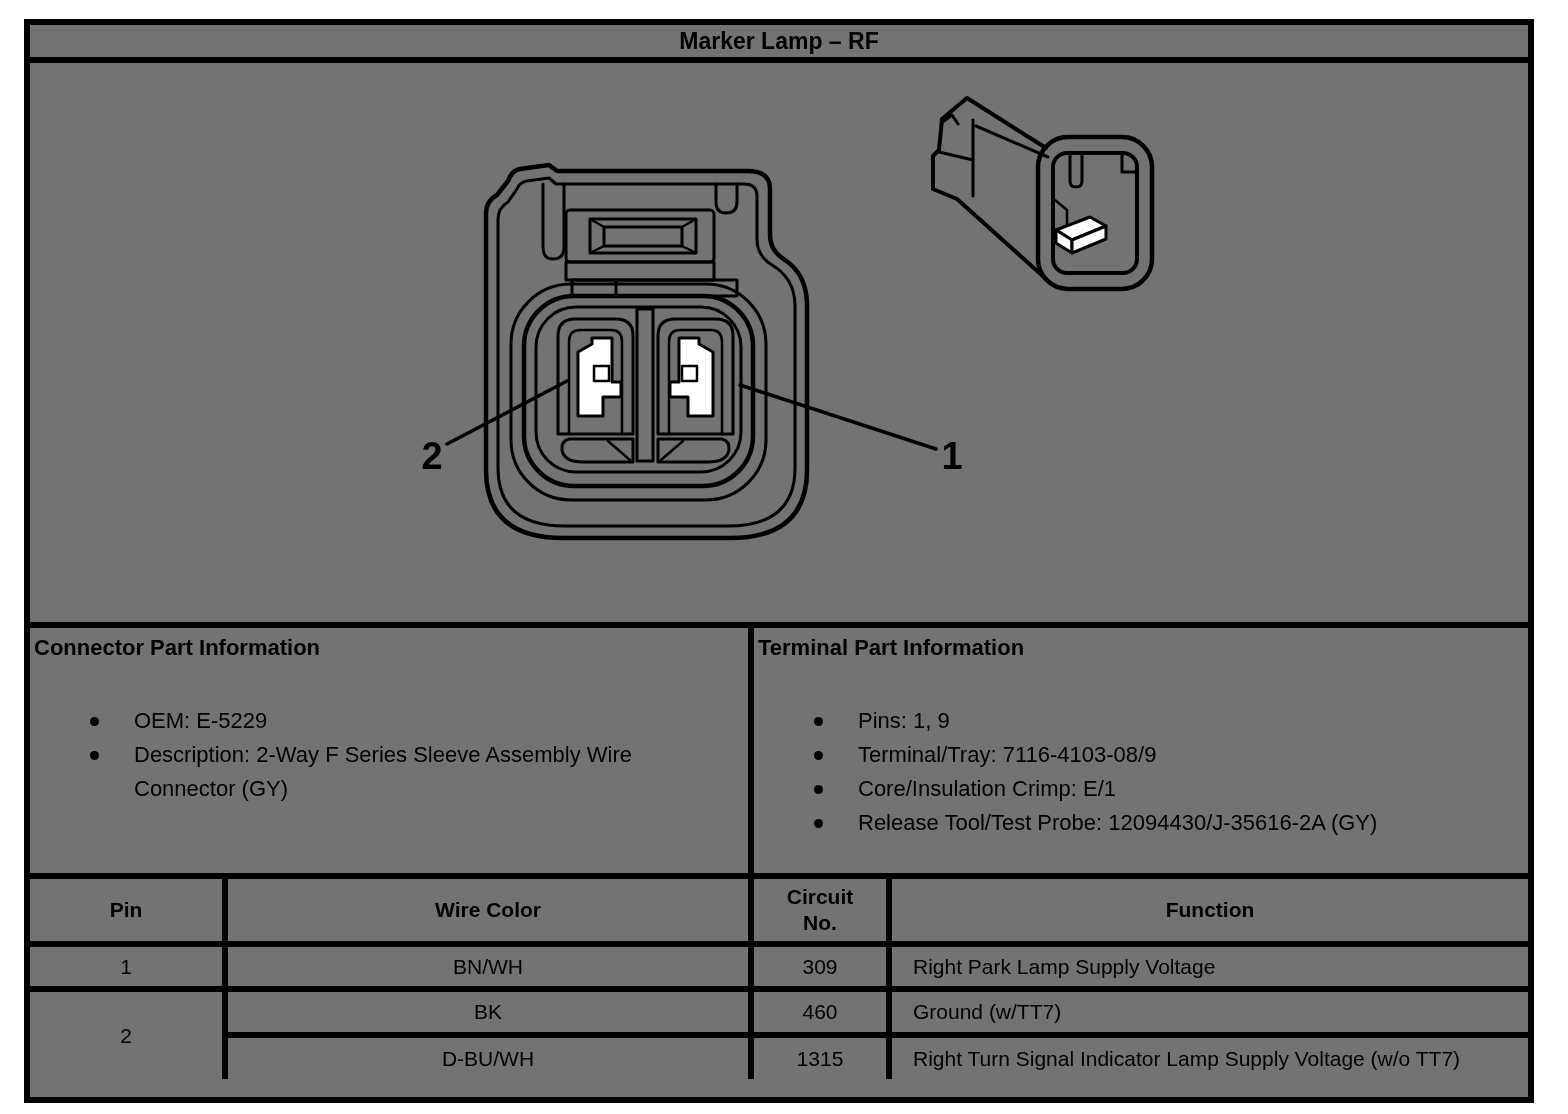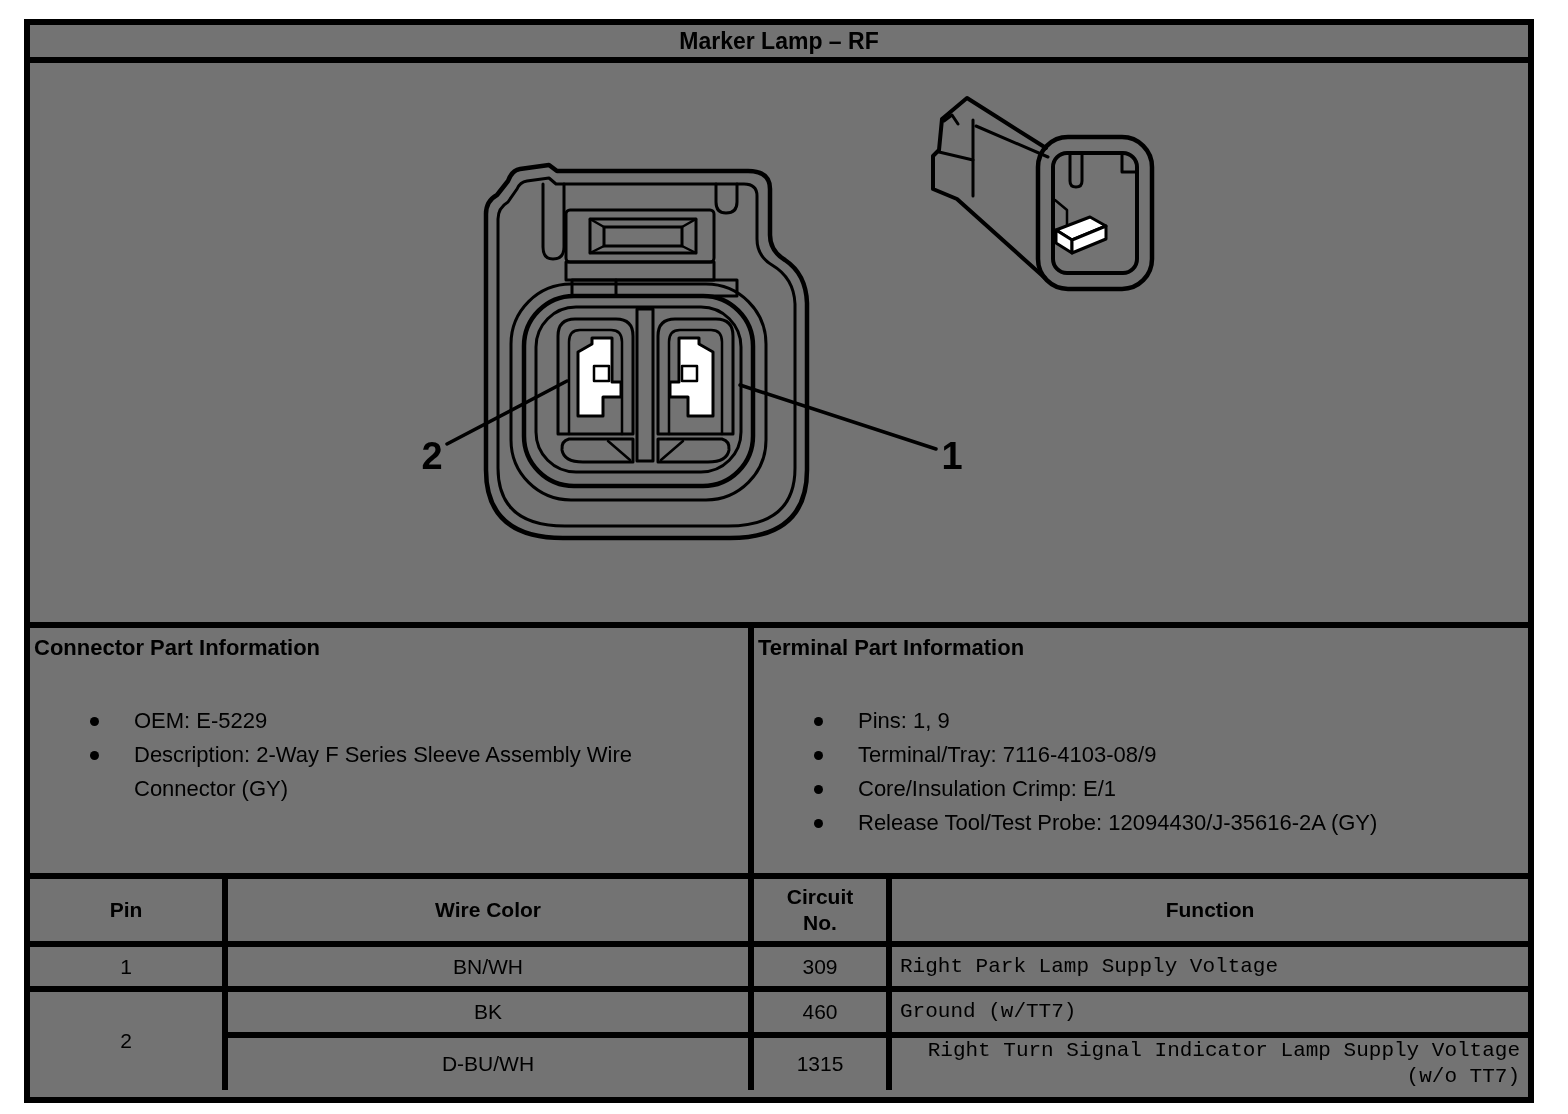--- a/index.html
+++ b/index.html
@@ -19,21 +19,21 @@
   .panel h2{margin:0;font-size:22px;font-weight:bold;line-height:28px;}
   .panel ul{list-style:none;margin:42px 0 0 0;padding:0;}
   .panel li{position:relative;padding-left:100px;max-width:575px;font-size:22px;line-height:34px;}
   .bullet{position:absolute;left:56px;top:13px;width:9px;height:9px;border-radius:50%;background:#000;}
   
   .table-section{height:200px;}
   .grid-table{display:grid;grid-template-columns:198px 526px 138px 1fr;grid-template-rows:68px 45px 46px 1fr;height:100%;}
   .cell{border-right:6px solid #000;border-bottom:6px solid #000;box-sizing:border-box;display:flex;align-items:center;justify-content:center;font-size:21px;line-height:26px;text-align:center;}
   .cell.last-col{border-right:0;}
   .cell.bottom{border-bottom:0;}
-  .cell.fn{justify-content:flex-start;text-align:right;padding:0 8px;font-family:Liberation Mono, monospace;}
+  .cell.fn{justify-content:flex-start;text-align:center;padding:0 21px;}
   .cell.th{font-weight:bold;}
   .th-circuit-inner{display:inline-block;width:84px;text-align:center;}
   .cell-pin2{grid-column:1;grid-row:3/5;}
 </style>
 </head>
 <body>
 
 <div class="page">
 
   <div class="title-bar">

